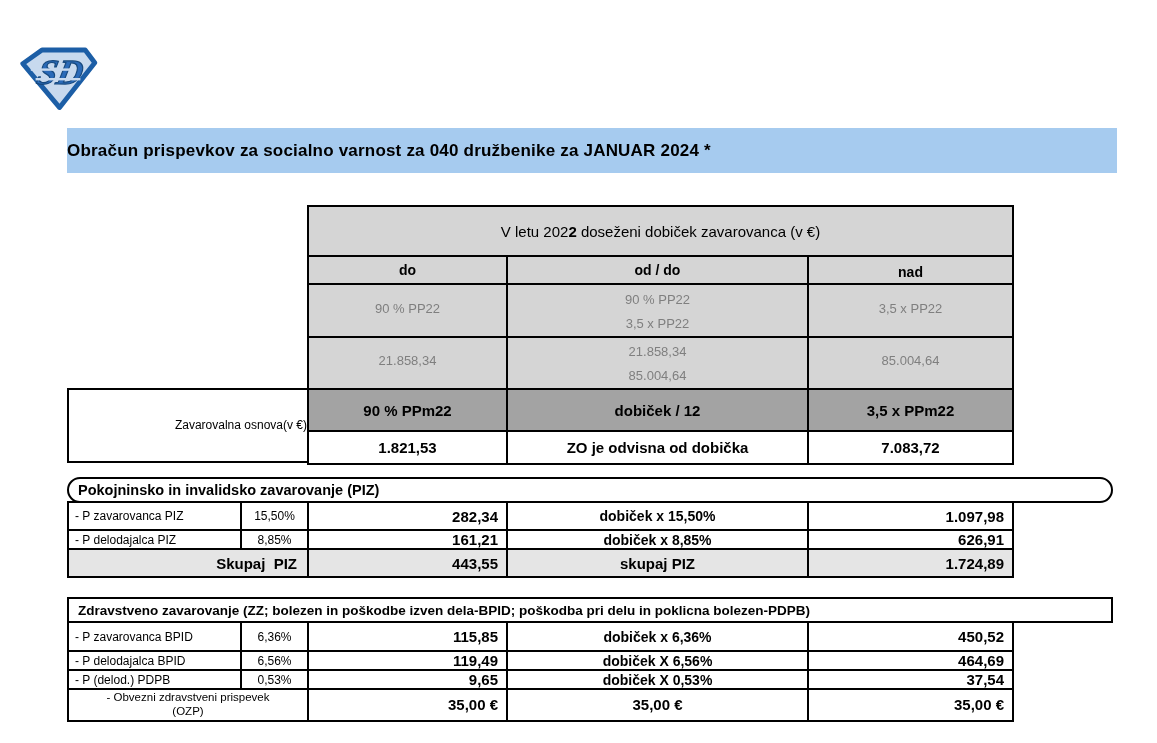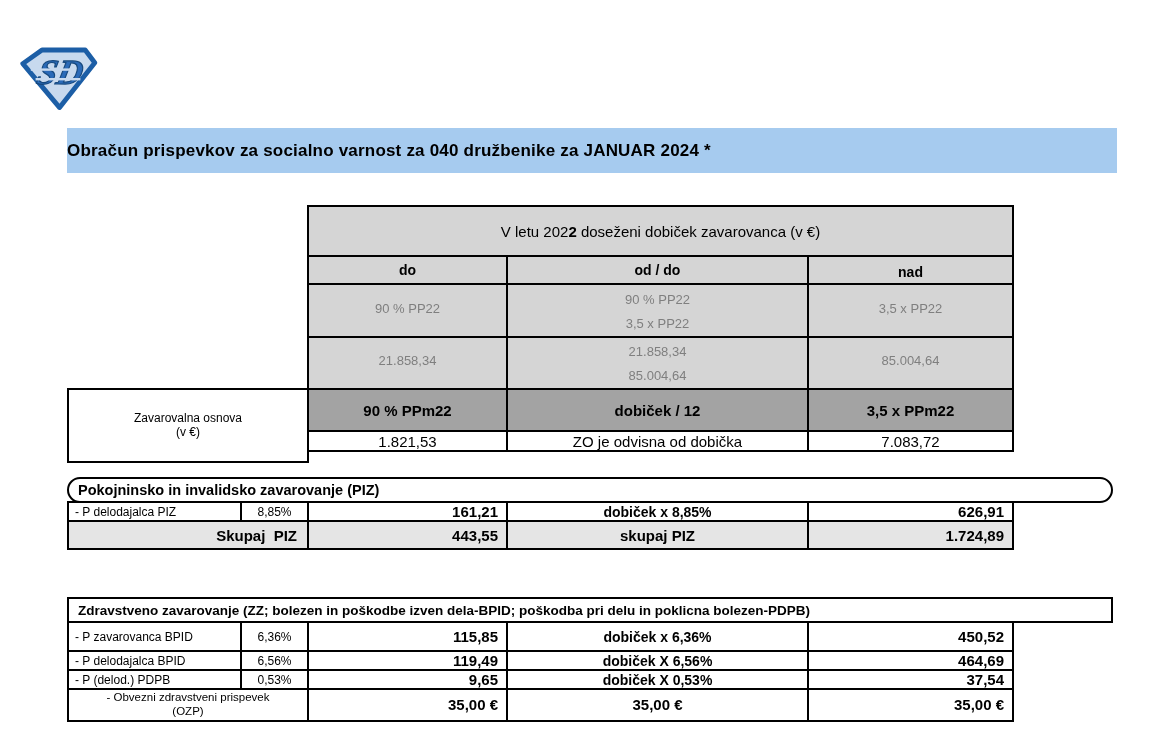--- a/index.html
+++ b/index.html
@@ -32,27 +32,27 @@
   .b-title { height: 50px; font-size: 15px; font-weight: normal; }
   .b-title b { font-weight: bold; }
   .b-head { height: 28px; font-size: 14px; font-weight: bold; }
   .b-head.low { vertical-align: bottom; padding-bottom: 3px; }
   .muted { color: #7f7f7f; font-weight: normal; font-size: 13px; }
   .r-formula td { height: 53px; }
   .r-amount td { height: 52px; }
   .vbot { vertical-align: bottom; padding-bottom: 5px; }
   .twoline { line-height: 24px; padding-top: 2px; }
   .r-base1 td { height: 42px; background: #a3a3a3; font-size: 15px; font-weight: bold; }
-  .r-base2 td { height: 20px; background: #ffffff; font-size: 15px; font-weight: normal; }
+  .r-base2 td { height: 33px; background: #ffffff; font-size: 15px; font-weight: bold; }
 
   
   .base-label-box {
     left: 67px; top: 388px; width: 242px; height: 75px;
     border: 2px solid #000; background: #fff;
-    display: flex; flex-direction: column; justify-content: center;
+    display: flex; justify-content: flex-end;
     align-items: center; padding: 8px 0 9px 0;
     font-size: 12px;
   }
 
   
   .section-header {
     left: 67px; width: 1046px; height: 26px;
     border: 2px solid #000; background: #fff;
     display: flex; align-items: center;
     padding-left: 9px;
@@ -150,20 +150,27 @@
   </div>
   <table class="abs contrib" style="top:501px">
     <colgroup>
         <col style="width:173px">
         <col style="width:67px">
         <col style="width:199px">
         <col style="width:301px">
         <col style="width:205px">
       </colgroup>
     <tbody>
+        <tr style="height:28px">
+      <td class="lbl">- P zavarovanca PIZ</td>
+      <td class="pct">15,50%</td>
+      <td class="amt">282,34</td>
+      <td class="frm">dobiček x 15,50%</td>
+      <td class="amt">1.097,98</td>
+    </tr>
     <tr>
       <td class="lbl">- P delodajalca PIZ</td>
       <td class="pct">8,85%</td>
       <td class="amt">161,21</td>
       <td class="frm">dobiček x 8,85%</td>
       <td class="amt">626,91</td>
     </tr>
     <tr class="total-row" style="height:28px">
       <td class="total-lbl" colspan="2">Skupaj  PIZ</td>
       <td class="amt">443,55</td>

